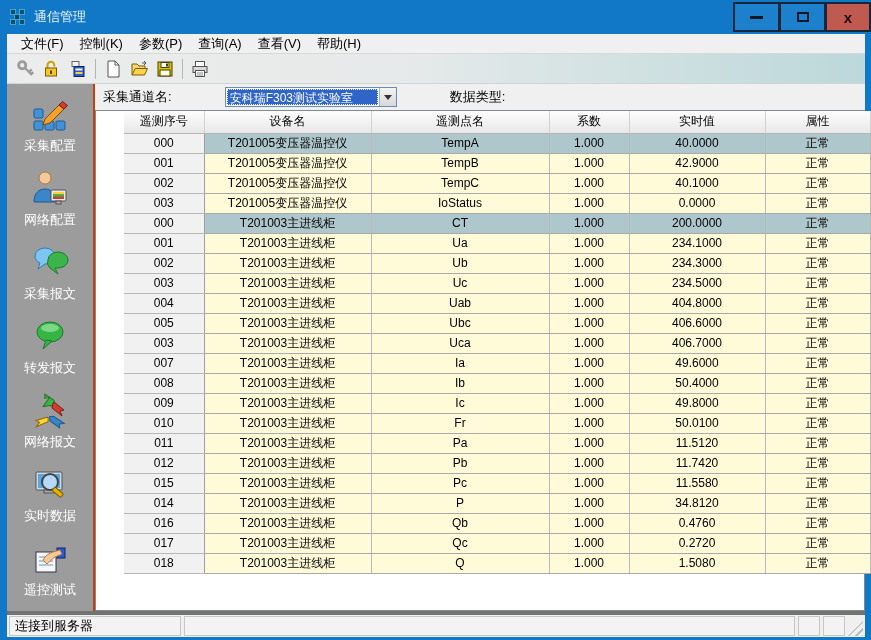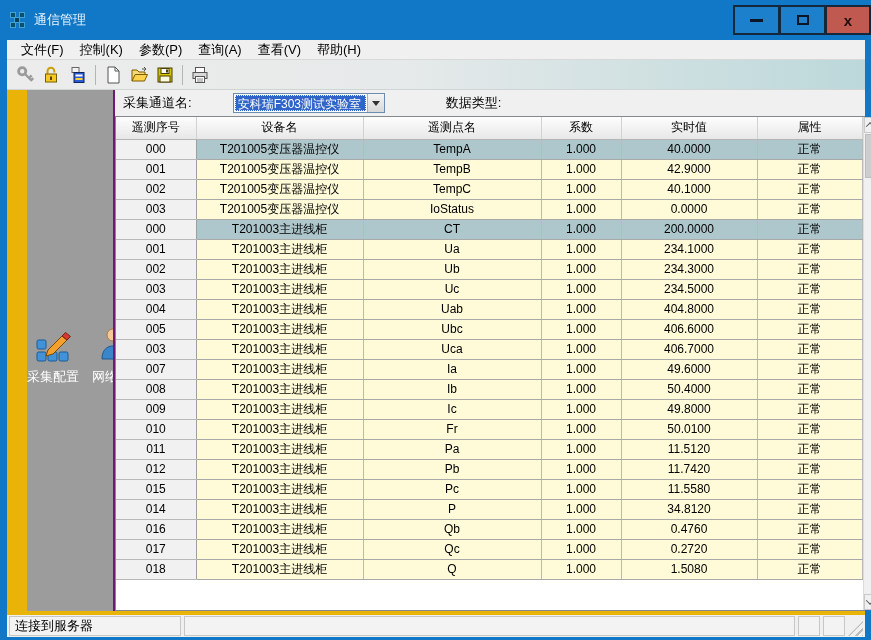--- a/index.html
+++ b/index.html
@@ -5,67 +5,67 @@
   * { margin:0; padding:0; box-sizing:border-box; }
   html,body { background:#555; }
   .window{
     position:relative; width:871px; height:640px;
     background:#1177c7;
     font-family:"Liberation Sans","DejaVu Sans",sans-serif;
     display:flex; flex-direction:column;
     color:#000;
   }
   
-  .titlebar{ height:40px; display:flex; align-items:center; padding-left:10px; flex:0 0 auto; }
+  .titlebar{ height:34px; display:flex; align-items:center; padding-left:10px; flex:0 0 auto; }
   .app-icon{ width:16px; height:16px; position:relative; margin-right:8px; }
   .app-icon i{ position:absolute; width:6px; height:6px; background:#0d4f68; border:1px solid #3fa4d4; }
   .app-icon i:nth-child(1){ left:0; top:0; }
   .app-icon i:nth-child(2){ left:9px; top:0; }
   .app-icon i:nth-child(3){ left:4px; top:5px; background:#0b3f55; }
   .app-icon i:nth-child(4){ left:0; top:10px; }
   .app-icon i:nth-child(5){ left:9px; top:10px; }
   .title-text{ color:#eaf5fd; font-size:13px; }
   .win-buttons{ margin-left:auto; display:flex; height:30px; margin-top:0; }
   .win-btn{ width:46px; height:30px; display:flex; align-items:center; justify-content:center;
             background:#1c80cd; border:2px solid #16273a; border-right-width:1px; cursor:default; }
   .win-btn:last-child{ border-right-width:2px; }
   .glyph-min{ width:13px; height:3px; background:#0b1726; }
   .glyph-max{ width:12px; height:10px; border:2px solid #0b1726; background:transparent; }
   .win-btn.close{ background:#c05a51; }
   .glyph-close{ font-size:15px; font-weight:bold; color:#220c0c; line-height:1; }
   
-  .client{ flex:1; margin:0 6px 3px 7px; background:#eab308; display:flex; flex-direction:column; min-height:0; }
+  .client{ flex:1; margin:0 6px 3px 7px; background:#737373; display:flex; flex-direction:column; min-height:0; }
   
   .menubar{ height:20px; background:#f0f0f0; border-bottom:1px solid #d8d8d8; display:flex; align-items:center; padding-left:6px; flex:0 0 auto; }
   .menu-item{ font-size:13px; padding:1px 8px; }
   
   .toolbar{ height:30px; flex:0 0 auto; display:flex; align-items:center; padding-left:6px;
             background:linear-gradient(90deg,#ececec 0%,#e7eaea 45%,#bcd8da 100%);
             border-bottom:1px solid #cfd4d4; }
   .tool-btn{ width:26px; height:24px; display:flex; align-items:center; justify-content:center; }
   .tool-sep{ width:1px; height:20px; background:#b2b6b6; margin:0 4px; }
   
   .body{ flex:1; display:flex; min-height:0; }
-  .sidebar{ width:88px; background:#9c9c9c; border-right:2px solid #701a75; display:flex; flex-direction:row; align-items:center; padding-top:10px; gap:13px; overflow:hidden;margin-left:20px; }
+  .sidebar{ width:88px; background:#9c9c9c; border-right:2px solid #c2410c; display:flex; flex-direction:column; align-items:center; padding-top:10px; gap:13px; overflow:hidden; }
   .side-item{ width:80px; display:flex; flex-direction:column; align-items:center; cursor:default; }
   .side-item .label{ color:#ffffff; font-size:13px; margin-top:3px; white-space:nowrap; }
   .main{ flex:1; display:flex; flex-direction:column; min-width:0; }
   
   .control-row{ height:26px; flex:0 0 auto; display:flex; align-items:center; padding-left:8px; background:#f0f0f0; font-size:13px;gap:33px; }
-  .combo{ width:152px; height:20px; margin-left:8px; background:#fff; border:1px solid #6a8cad; display:flex; }
+  .combo{ width:172px; height:20px; margin-left:20px; background:#fff; border:1px solid #6a8cad; display:flex; }
   .combo-sel{ flex:1; background:#2f64c8; color:#fff; font-size:12px; line-height:17px; padding:0 2px; margin:1px; border:1px dotted #e8f0ff; white-space:nowrap; overflow:hidden; }
   .combo-btn{ width:17px; background:linear-gradient(#f4f4f4,#d8d8d8); border-left:1px solid #9fb4c8; display:flex; align-items:center; justify-content:center; }
   .tri-down{ width:0; height:0; border-left:4px solid transparent; border-right:4px solid transparent; border-top:5px solid #333; }
-  .dtype-label{ margin-left:28px;text-align:center; }
+  .dtype-label{ margin-left:20px;text-align:center; }
   .radio-group{ display:flex; align-items:center; }
   .radio-opt{ display:flex; align-items:center; margin-left:26px; }
   .radio{ width:12px; height:12px; border-radius:50%; border:1px solid #6f6f6f; background:#fff; margin-right:5px; position:relative; }
   .radio.checked::after{ content:""; position:absolute; left:3px; top:3px; width:4px; height:4px; border-radius:50%; background:#111; }
   
-  .table-wrap{ flex:1; margin:0; border:1px solid #84888f; background:#fff; display:flex; min-height:0; }
+  .table-wrap{ flex:1; margin:0; border:1px solid #84888f; background:#fff; display:flex; min-height:0;padding-left:28px; }
   table{ border-collapse:collapse; table-layout:fixed; width:746px; flex:0 0 auto; align-self:flex-start; }
   col.c0{width:80px} col.c1{width:167px} col.c2{width:178px} col.c3{width:80px} col.c4{width:136px} col.c5{width:105px}
   th{ height:22px; font-size:12px; font-weight:normal; background:linear-gradient(#fdfdfd,#e7e7e7);
       border-right:1px solid #d2d2d2; border-bottom:1px solid #b5b5b5; white-space:nowrap; }
   td{ height:20px; font-size:12px; text-align:center; background:#fffbd8;
       border-right:1px solid #b9b9b9; border-bottom:1px solid #a9a9a9; white-space:nowrap; overflow:hidden; }
   td.rowhead{ background:#f1f1f1; border-right:1px solid #9e9e9e; border-bottom:1px solid #b8b8b8; }
   tr.hl td:not(.rowhead){ background:#aec7cc; }
   
   .vscroll{ width:13px; flex:0 0 auto; background:#f0f0f0; border-left:1px solid #dcdcdc; display:flex; flex-direction:column; }

